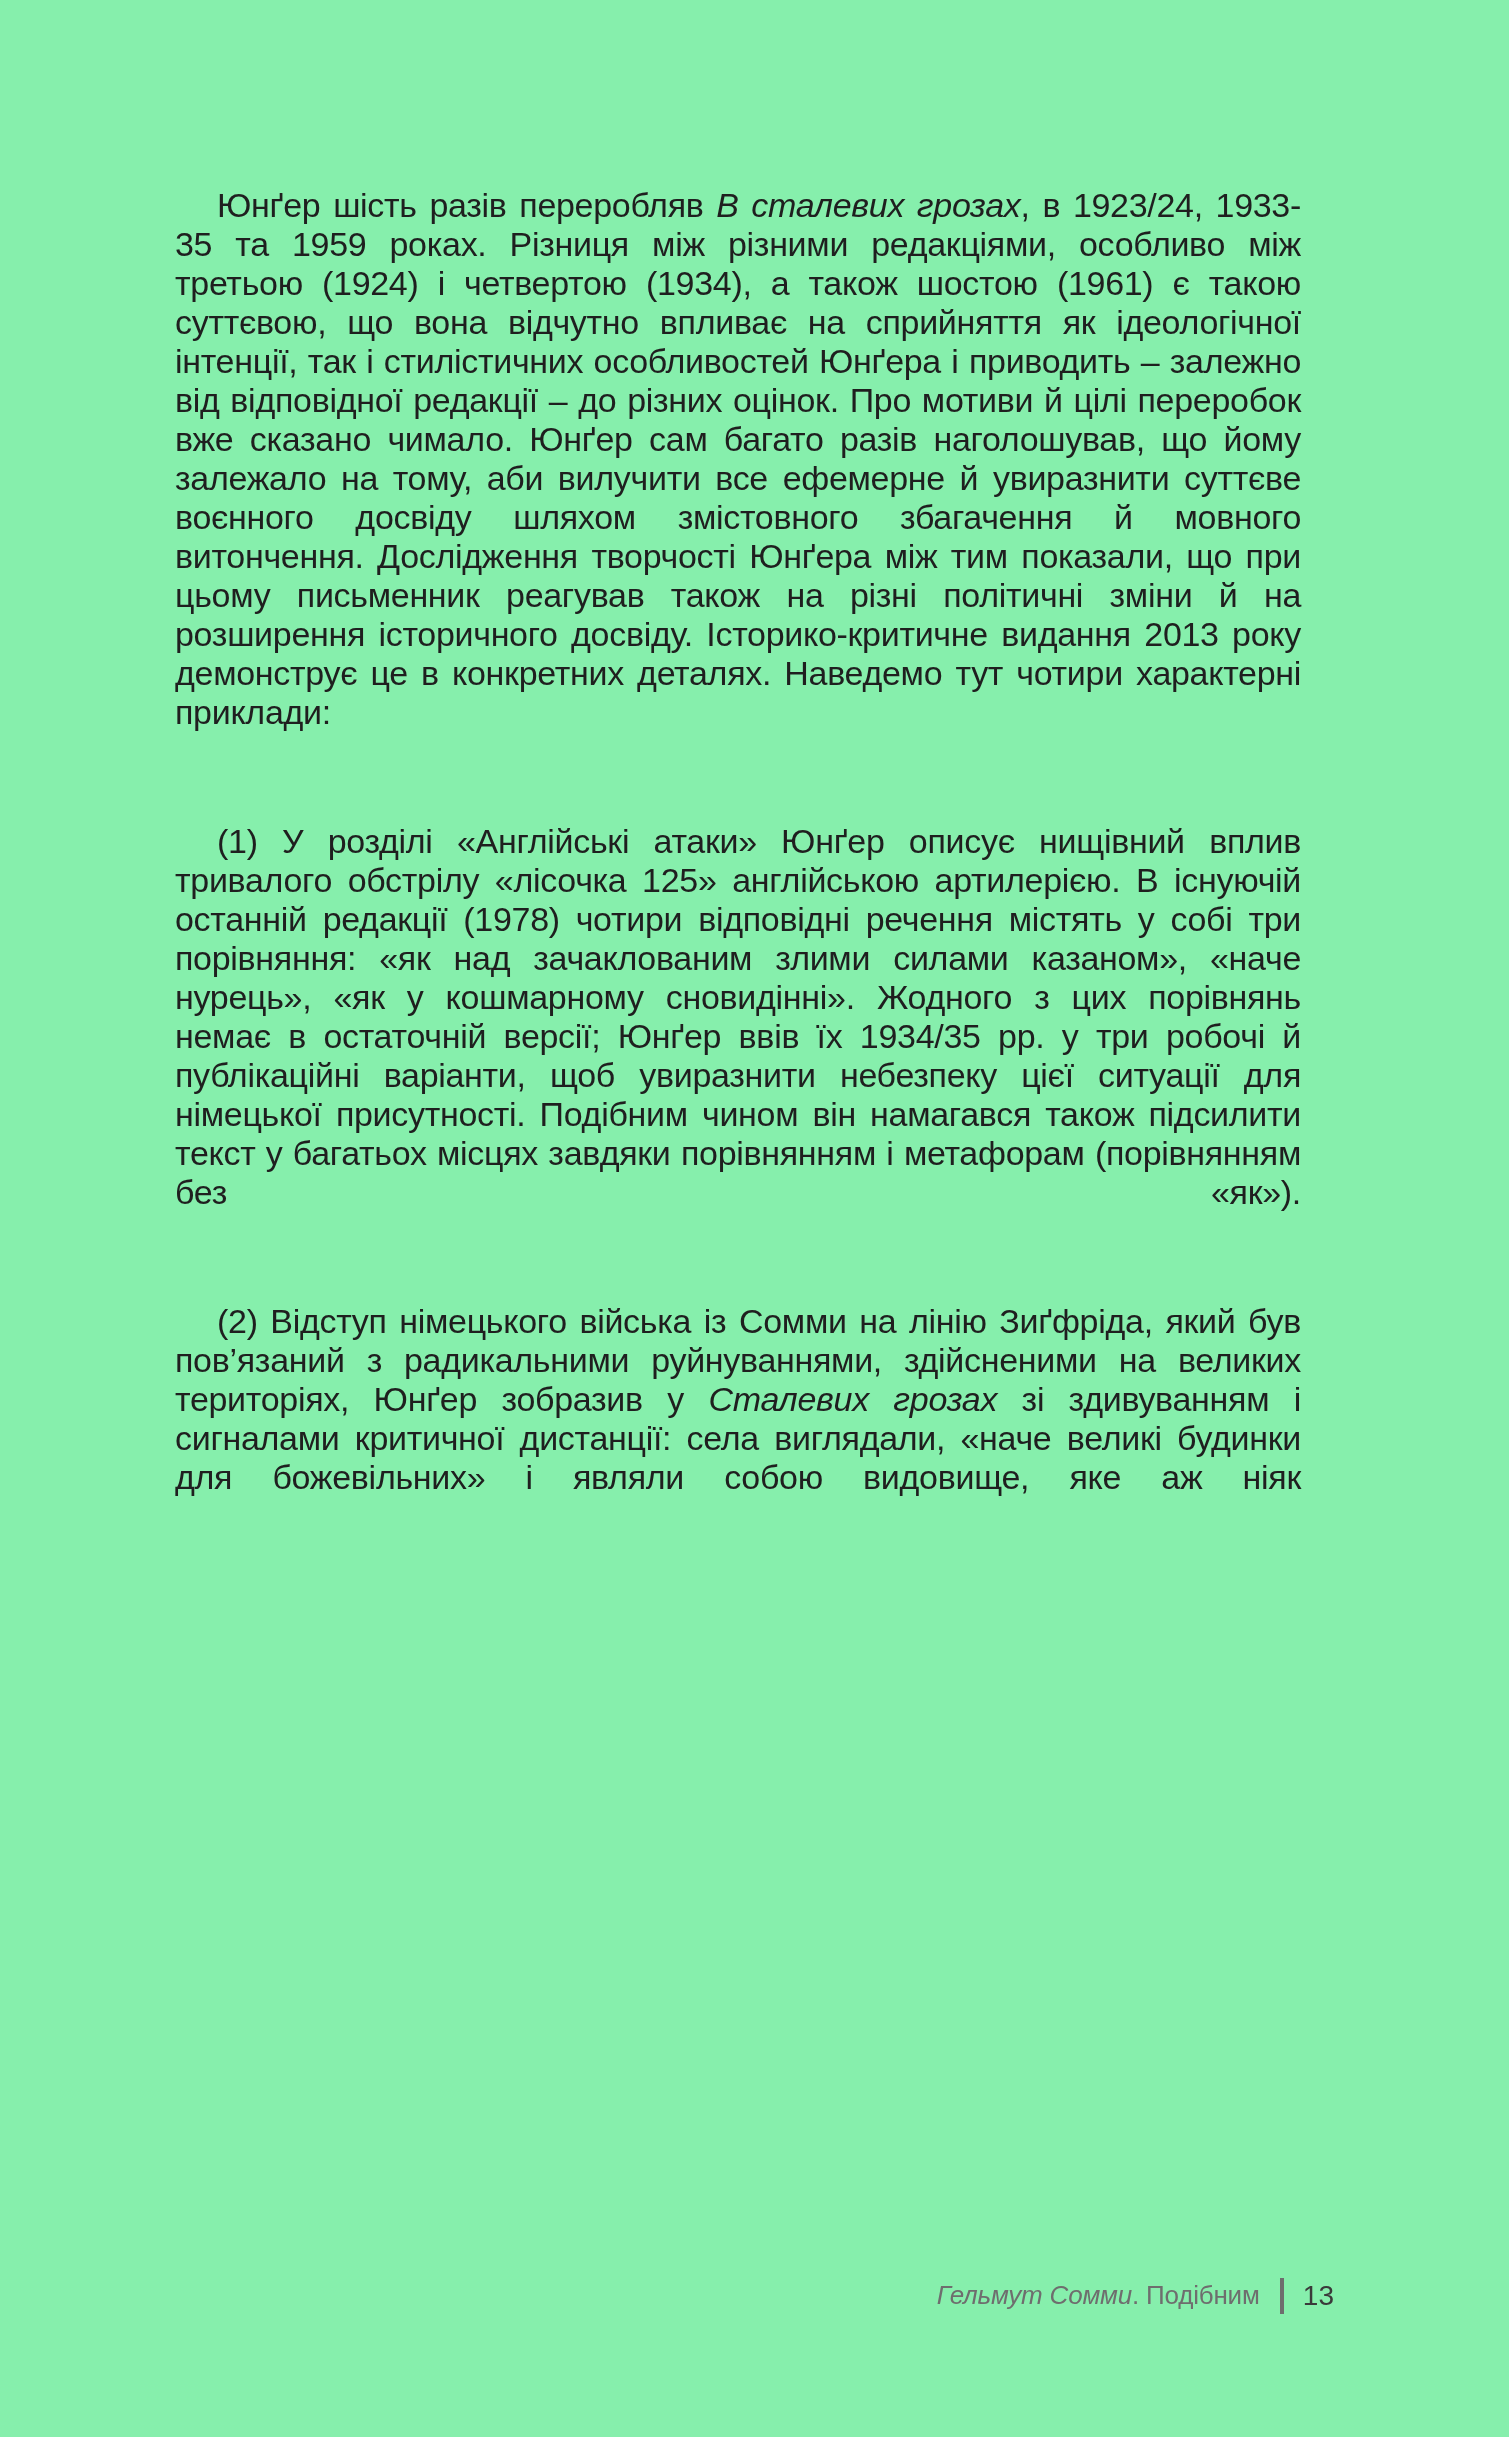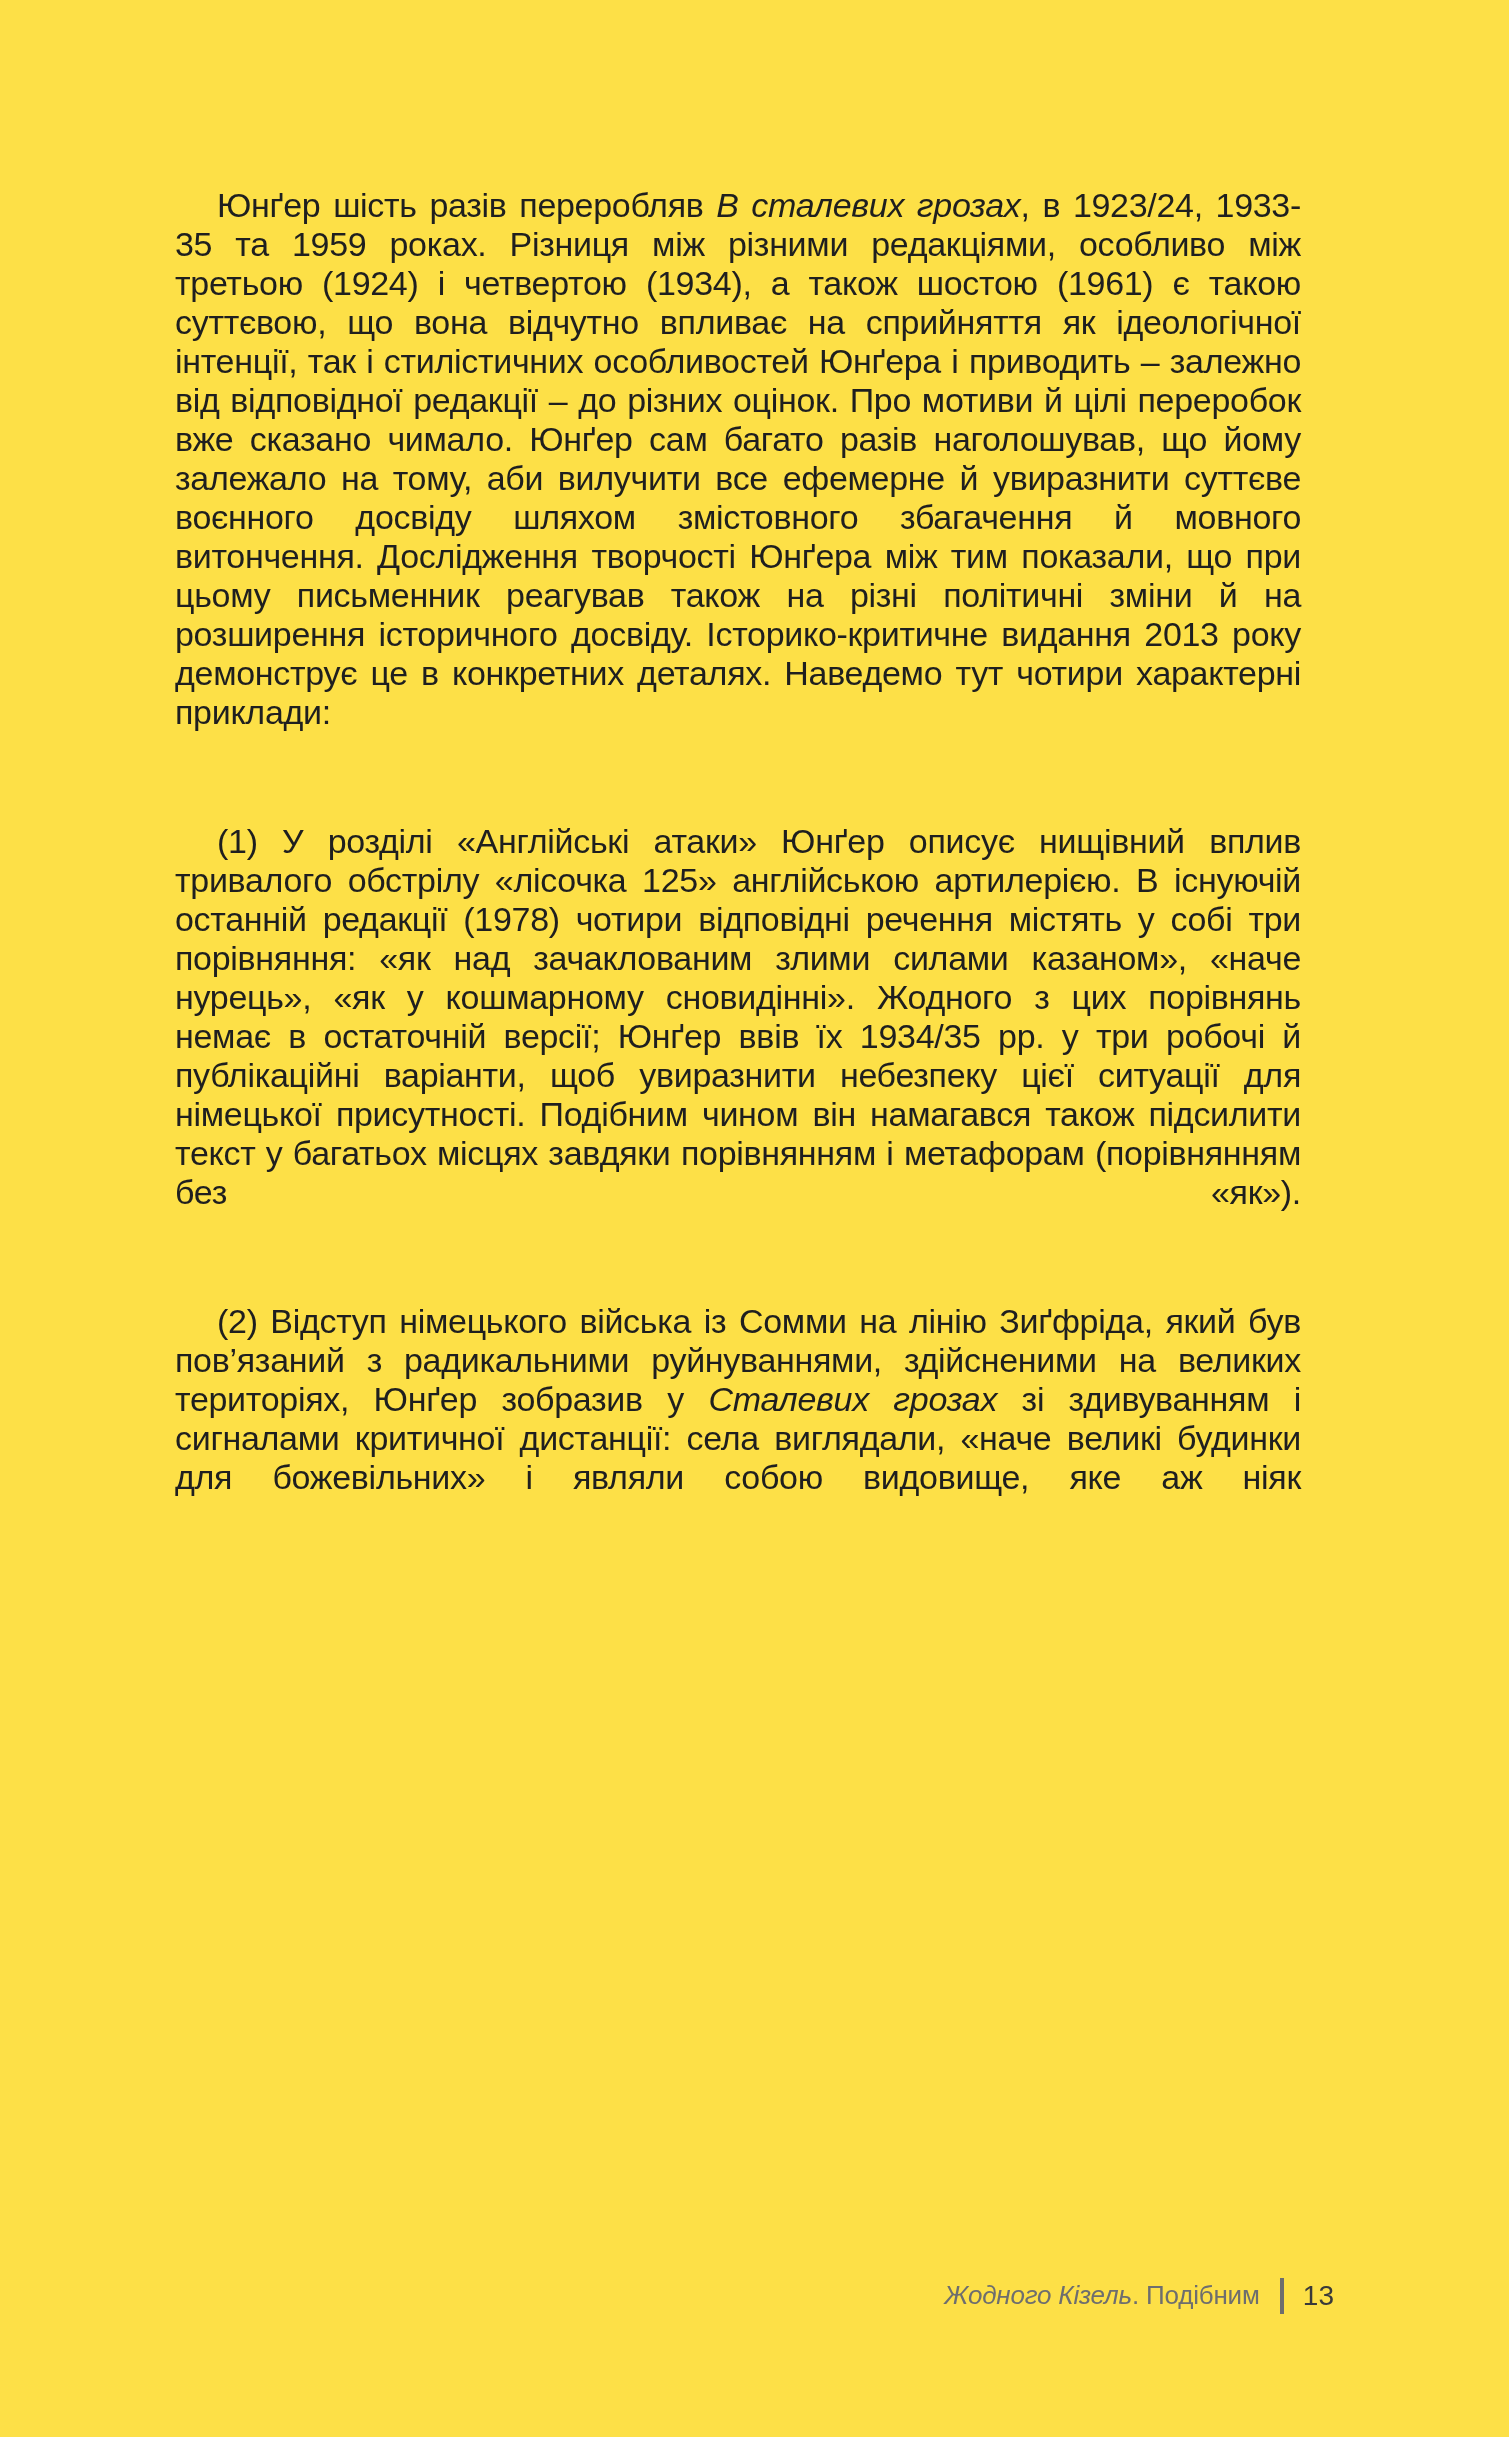--- a/index.html
+++ b/index.html
@@ -9,21 +9,21 @@
     background: #ffffff;
   }
   body {
     font-family: "Liberation Sans", "DejaVu Sans", sans-serif;
   }
   .page {
     position: relative;
     width: 1509px;
     height: 2438px;
     margin: 0 auto;
-    background: #fde047;
+    background: #86efac;
     overflow: hidden;
     box-sizing: border-box;
   }
   .text-column {
     position: absolute;
     left: 175px;
     top: 186px;
     width: 1126px;
   }
   .para {
@@ -108,19 +108,19 @@
       <span class="indent"></span><span>(1) У розділі «Англійські атаки» Юнґер описує нищівний вплив тривалого обстрілу «лісочка 125» англійською артилерією. В існуючій останній редакції (1978) чотири відповідні речення містять у собі три порівняння: «як над зачаклованим злими силами казаном», «наче нурець», «як у кошмарному сновидінні». Жодного з цих порівнянь немає в остаточній версії; Юнґер ввів їх 1934/35 рр. у три робочі й публікаційні варіанти, щоб увиразнити небезпеку цієї ситуації для німецької присутності. Подібним чином він намагався також підсилити текст у багатьох місцях завдяки порівнянням і метафорам (порівнянням без «як»).</span>
     </p>
 
     <p class="para">
       <span class="indent"></span><span>(2) Відступ німецького війська із Сомми на лінію Зиґфріда, який був пов’язаний з радикальними руйнуваннями, здійсненими на великих територіях, Юнґер зобразив у </span><span class="italic">Сталевих грозах</span><span> зі здивуванням і сигналами критичної дистанції: села виглядали, «наче великі будинки для божевільних» і являли собою видовище, яке аж ніяк</span>
     </p>
 
   </div>
 
   <div class="footer">
-    <span class="footer-label"><span class="author">Жодного Кізель</span><span>. </span><span>Подібним</span></span>
+    <span class="footer-label"><span class="author">Гельмут Сомми</span><span>. </span><span>Подібним</span></span>
     <span class="footer-sep"></span>
     <span class="footer-pageno">13</span>
   </div>
 
 </div>
 
 
 </body></html>

